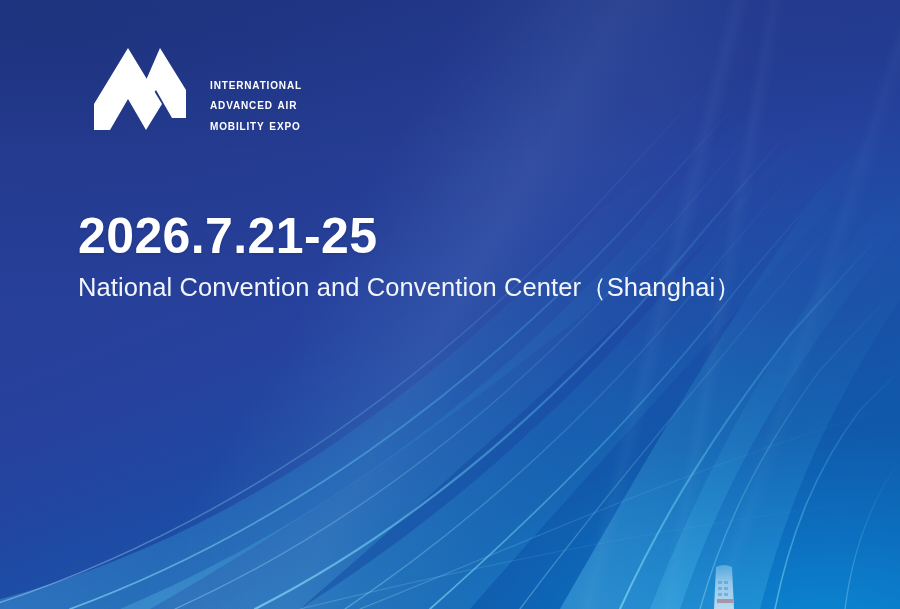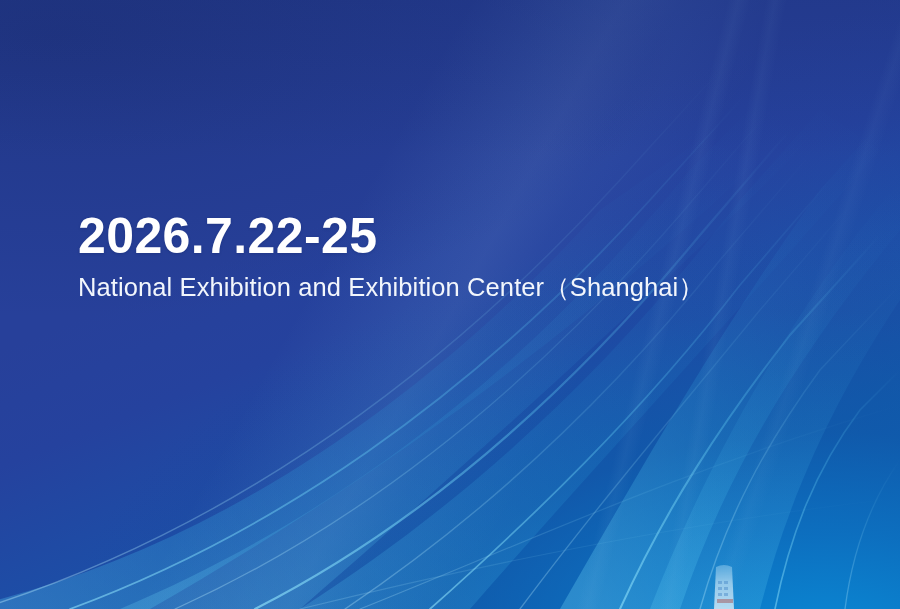--- a/index.html
+++ b/index.html
@@ -244,19 +244,34 @@
           <rect x="19" y="18" width="4" height="3"></rect>
         <rect x="13" y="24" width="4" height="3"></rect>
           <rect x="19" y="24" width="4" height="3"></rect>
         <rect x="13" y="30" width="4" height="3"></rect>
           <rect x="19" y="30" width="4" height="3"></rect>
       </g>
       <rect x="12" y="36" width="16" height="4" fill="#c0392b" opacity="0.45"></rect>
     </svg>
   </div>
 
+  <div id="logo-lockup">
+    <div id="logo-mark">
+      <svg viewBox="0 0 104 104" xmlns="http://www.w3.org/2000/svg" aria-hidden="true">
+
+        <path d="M40 6 L74 62 L58 88 L40 57 L22 88 L6 88 L6 62 Z" fill="#ffffff"></path>
+
+        <path d="M72 6 L98 48 L98 76 L84 76 L68 48 L58 62 L52 52 Z" fill="#ffffff"></path>
+      </svg>
+    </div>
+    <div id="logo-wordmark">
+      <div class="logo-word-line">International</div>
+      <div class="logo-word-line">Advanced Air</div>
+      <div class="logo-word-line">Mobility Expo</div>
+    </div>
+  </div>
 
   <div id="headline-block">
-    <div id="event-dates">2026.7.22-25</div>
-    <div id="venue-en">National Exhibition and Exhibition Center（Shanghai）</div>
+    <div id="event-dates">2026.7.21-25</div>
+    <div id="venue-en">National Convention and Convention Center（Shanghai）</div>
   </div>
 
 </div>
 
 </body></html>

